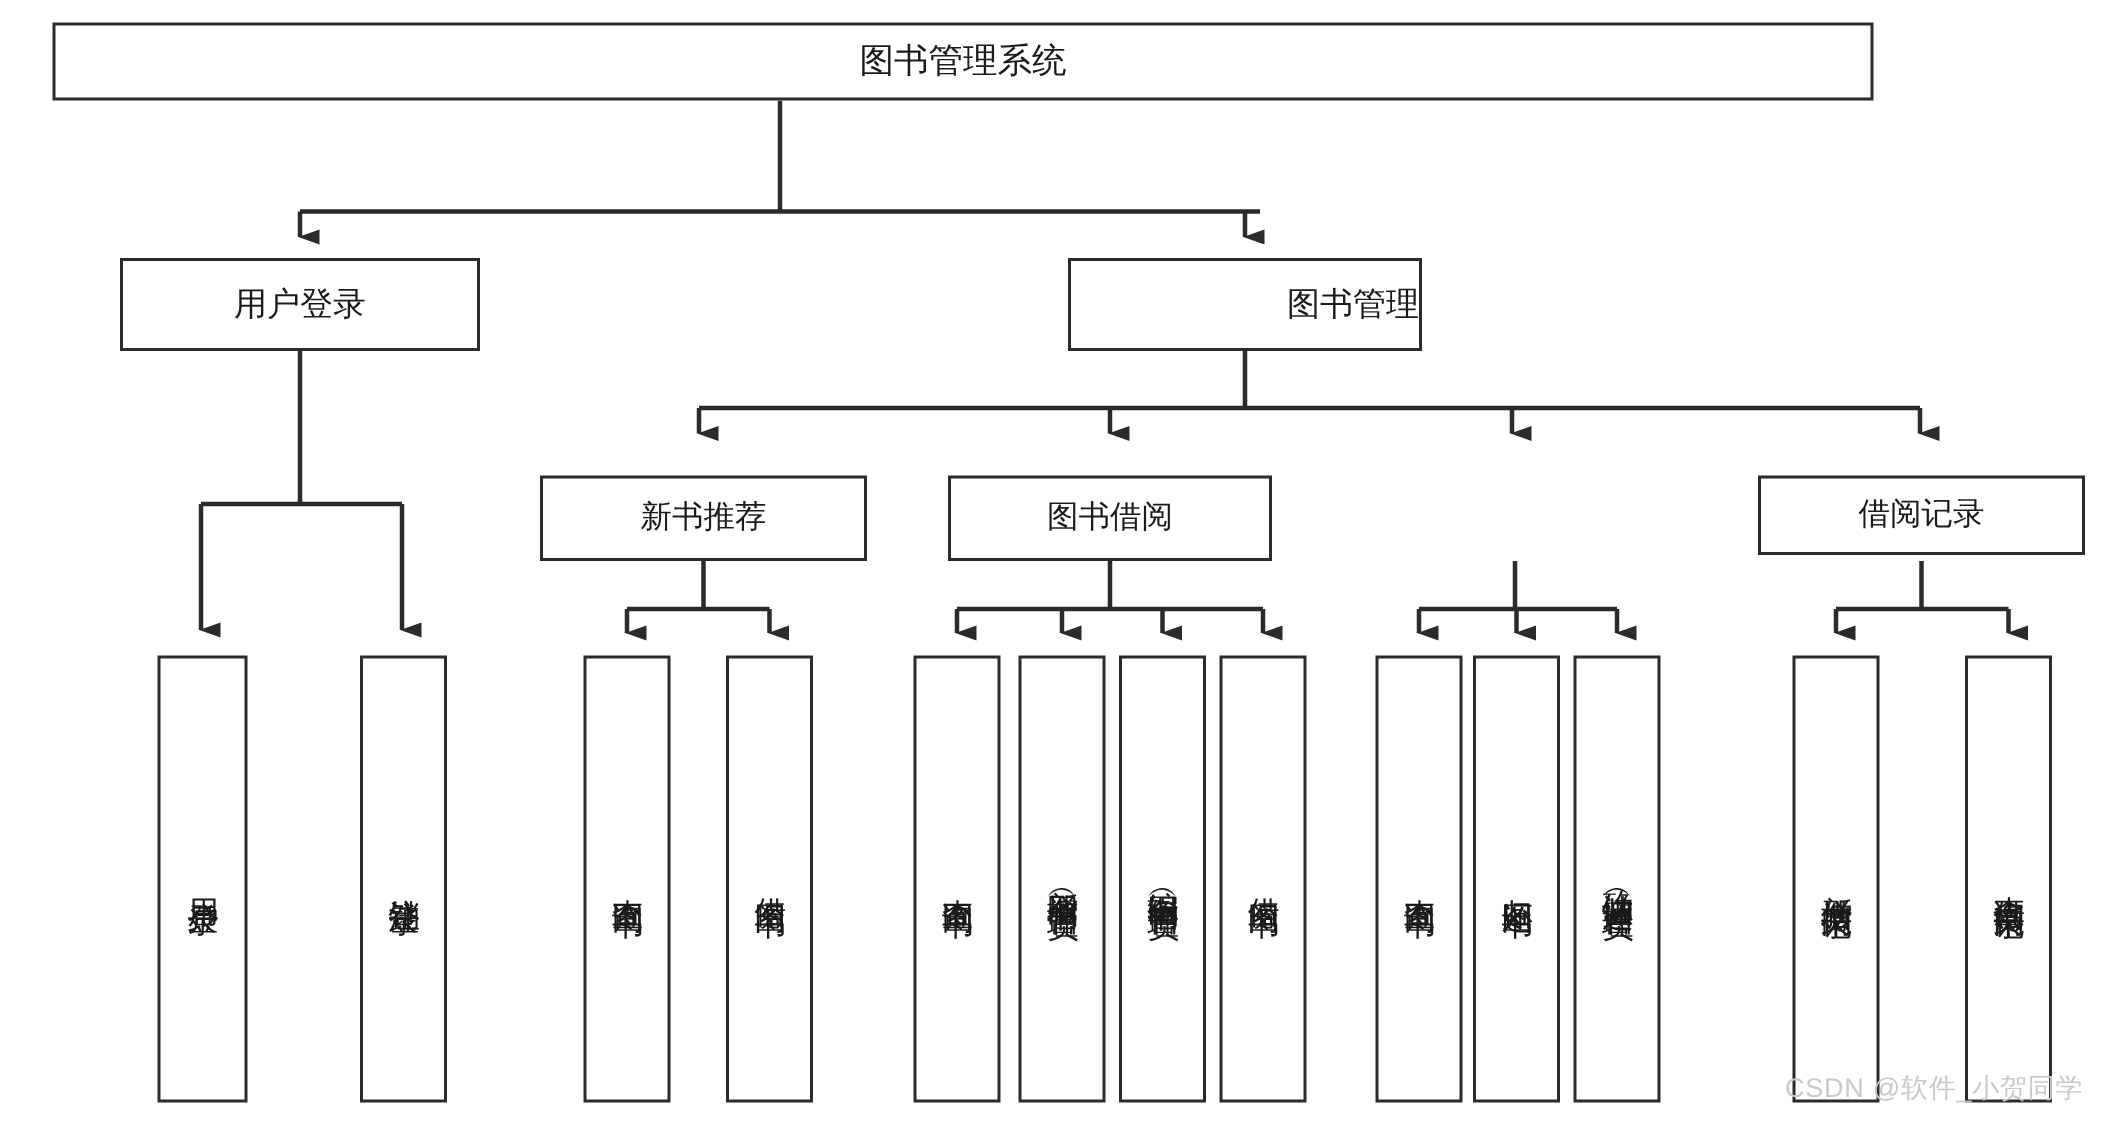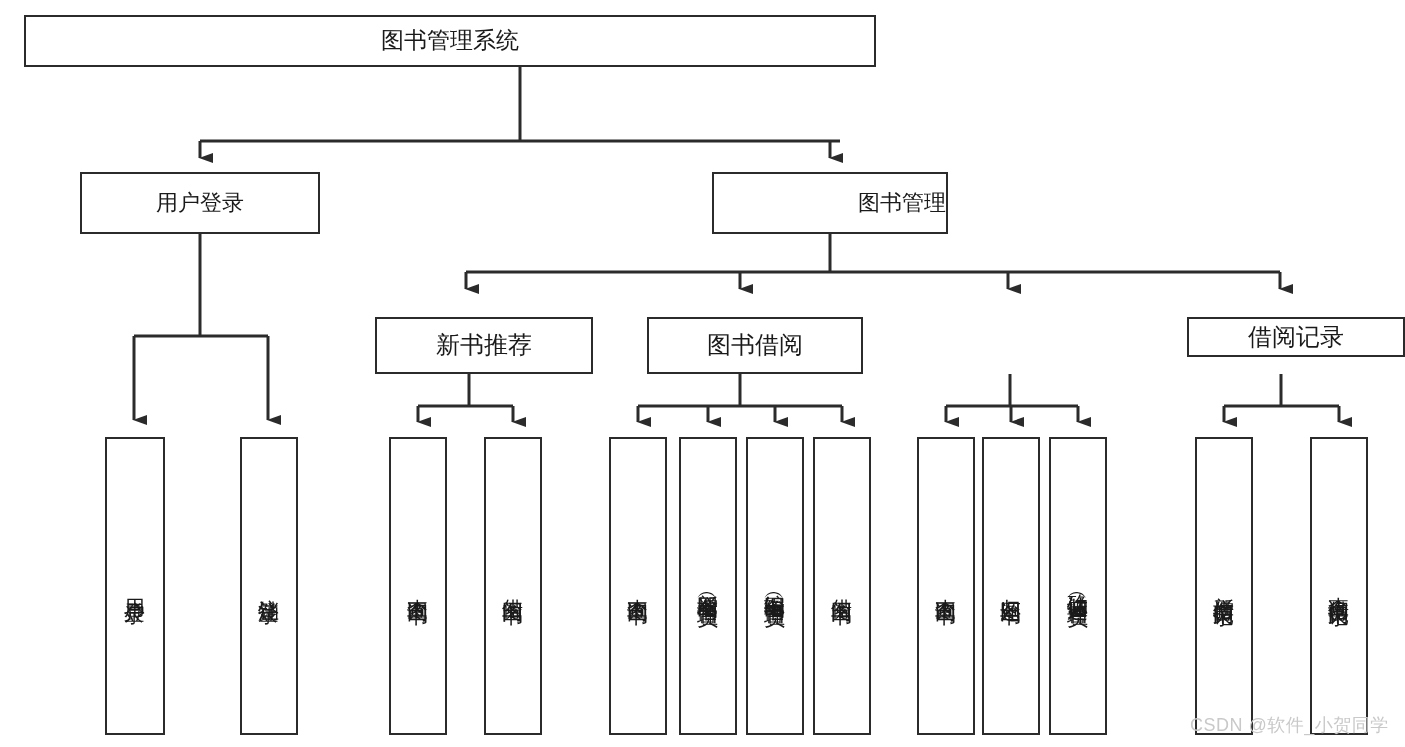--- a/index.html
+++ b/index.html
@@ -36,21 +36,21 @@
     color: #1a1a1a;
   }
   .node-label {
     display: block;
     text-align: center;
     line-height: 1.18;
     color: #1a1a1a;
   }
   .lvl0 { font-size: 23px; }
   .lvl1 { font-size: 22px; }
-  .lvl2 { font-size: 24px; margin-left: 15px; }
+  .lvl2 { font-size: 21px; }
   .leaf {
     border-width: 2.5px;
   }
   .leaf .node-label {
     writing-mode: vertical-rl;
     text-orientation: upright;
     font-size: 21px;
     letter-spacing: 2px;
     line-height: 1;
     white-space: nowrap;
@@ -112,38 +112,38 @@
       <path d="M 1011 406 L 1011 422" marker-end="url(#arrow)"></path>
       <path d="M 1078 406 L 1078 422" marker-end="url(#arrow)"></path>
 
       <path d="M 1281 374 L 1281 406"></path>
       <path d="M 1224 406 L 1339 406"></path>
       <path d="M 1224 406 L 1224 422" marker-end="url(#arrow)"></path>
       <path d="M 1339 406 L 1339 422" marker-end="url(#arrow)"></path>
     </g>
   </svg>
 
-  <div class="node lvl0" style="left:24px; top:15px; width:852px; height:52px;">
+  <div class="node lvl0" style="left:35px; top:15px; width:1214px; height:52px;">
     <span class="node-label">图书管理系统</span>
   </div>
 
   <div class="node lvl1" style="left:80px; top:172px; width:240px; height:62px;">
     <span class="node-label">用户登录</span>
   </div>
   <div class="node lvl1" style="left:712px; top:172px; width:236px; height:62px;justify-content:flex-end;">
     <span class="node-label">图书管理</span>
   </div>
 
   <div class="node lvl2" style="left:360px; top:317px; width:218px; height:57px;">
     <span class="node-label">新书推荐</span>
   </div>
   <div class="node lvl2" style="left:632px; top:317px; width:216px; height:57px;">
     <span class="node-label">图书借阅</span>
   </div>
-  <div class="node lvl2" style="left:1172px; top:317px; width:218px; height:40px;">
+  <div class="node lvl2" style="left:1172px; top:317px; width:218px; height:53px;">
     <span class="node-label">借阅记录</span>
   </div>
 
   <div class="node leaf" style="left:105px; top:437px; width:60px; height:298px;">
     <span class="node-label">用户登录</span>
   </div>
   <div class="node leaf" style="left:240px; top:437px; width:58px; height:298px;">
     <span class="node-label">注销登录</span>
   </div>
 

